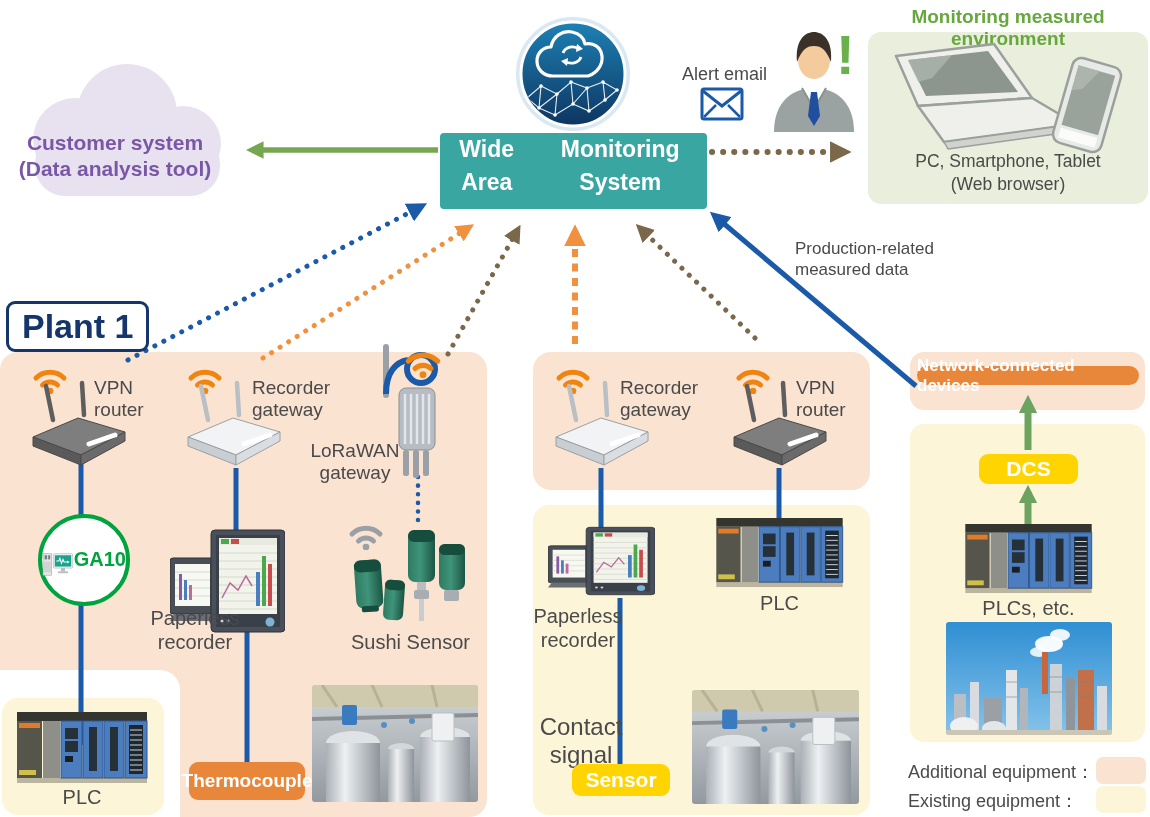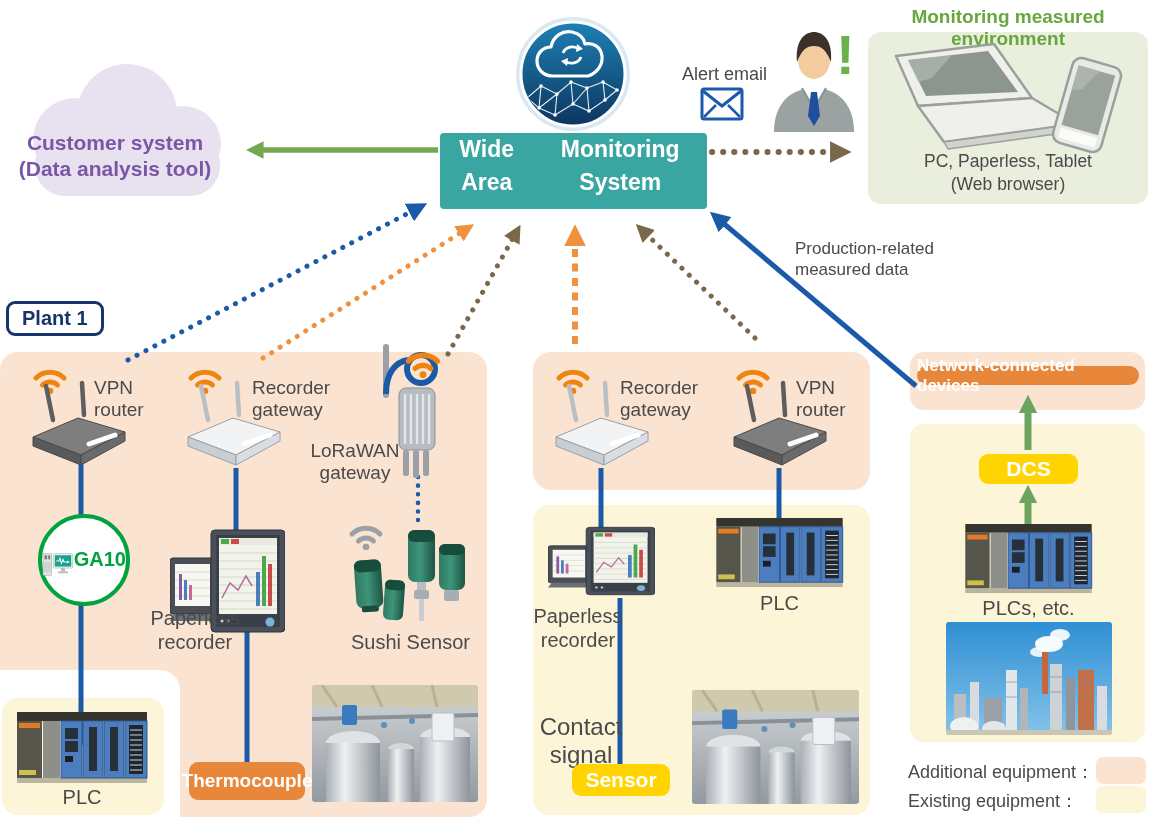--- a/index.html
+++ b/index.html
@@ -4,21 +4,21 @@
 <style>
   html,body{margin:0;padding:0;background:#fff;}
   .stage{position:relative;width:1150px;height:817px;background:#fff;overflow:hidden;
          font-family:"Liberation Sans",sans-serif;color:#4a4a4a;}
   .abs{position:absolute;}
   .z1{z-index:1}.z2{z-index:2}.z3{z-index:3}
   .box-add{background:#fbe3d1;border-radius:18px;}
   .box-exist{background:#fdf5d8;border-radius:16px;}
   .notch{background:#ffffff;border-top-right-radius:20px;}
   .plant-label{border:3.5px solid;border-radius:9px;background:#fff;font-weight:bold;
-               font-size:20px;line-height:1.15;padding:3px 13px;}
+               font-size:34px;line-height:1.15;padding:3px 13px;}
   .pl1{color:#16366b;border-color:#16366b;}
   .pl2{color:#7c6234;border-color:#7c6234;}
   .pl3{color:#47795a;border-color:#47795a;}
   .dev-label{color:#4a4a4a;font-size:19px;line-height:1.18;}
   .center{text-align:center;}
   .badge{color:#fff;font-weight:bold;display:flex;align-items:center;justify-content:center;}
   .badge-orange{background:#e8873a;border-radius:9px;}
   .badge-yellow{background:#ffd400;border-radius:9px;}
   .system-box{background:#3aa6a2;border-radius:4px;color:#fff;font-weight:bold;font-size:23px;
               line-height:1.45;text-align:center;display:flex;flex-direction:row;justify-content:center;}
@@ -393,21 +393,21 @@
     <svg width="90" height="100" viewBox="0 0 90 100">
       <g transform="rotate(16 45 50)">
         <rect x="20" y="6" width="50" height="88" rx="9" fill="#e8eae7" stroke="#9aa09b" stroke-width="2.5"></rect>
         <rect x="26" y="14" width="38" height="62" fill="#99a29b"></rect>
         <polygon points="26,14 48,14 36,36 26,40" fill="#b4bcb5" opacity=".7"></polygon>
         <rect x="26" y="79" width="38" height="10" fill="#fbfbfa"></rect>
       </g>
     </svg>
   </div>
   <div class="abs z3 mon-text" style="left:868px;top:150px;width:280px;">
-    <div>PC, Paperless, Tablet</div>
+    <div>PC, Smartphone, Tablet</div>
     <div>(Web browser)</div>
   </div>
 
   <div class="abs z3 dev-label" style="left:795px;top:238px;font-size:17px;line-height:1.25;">
     <div>Production-related</div>
     <div>measured data</div>
   </div>
 
   <div class="abs z3 plant-label pl1" style="left:6px;top:301px;">Plant 1</div>
 

